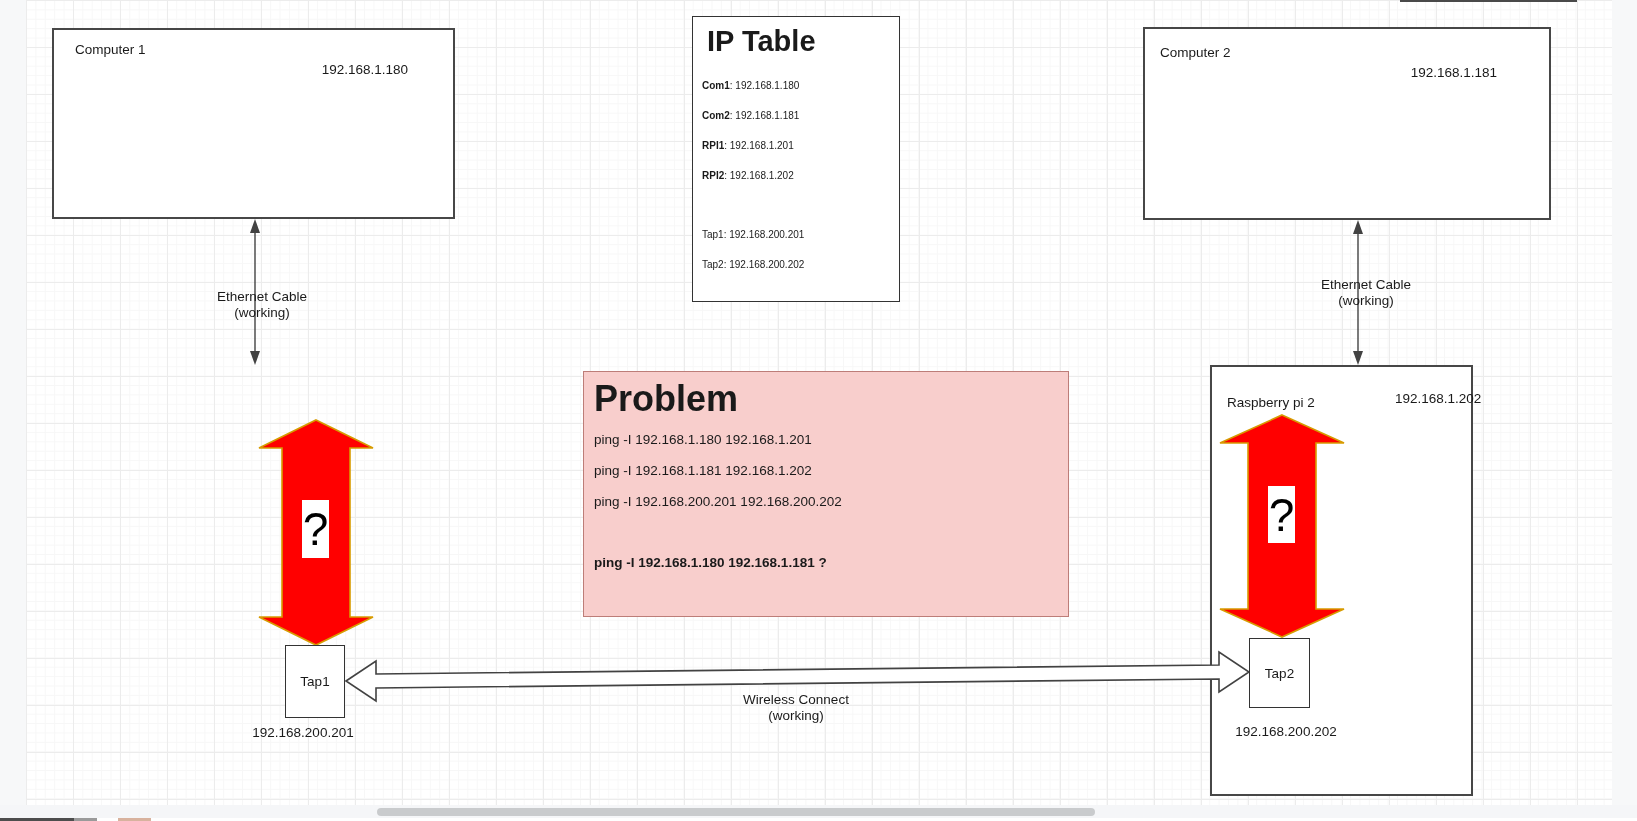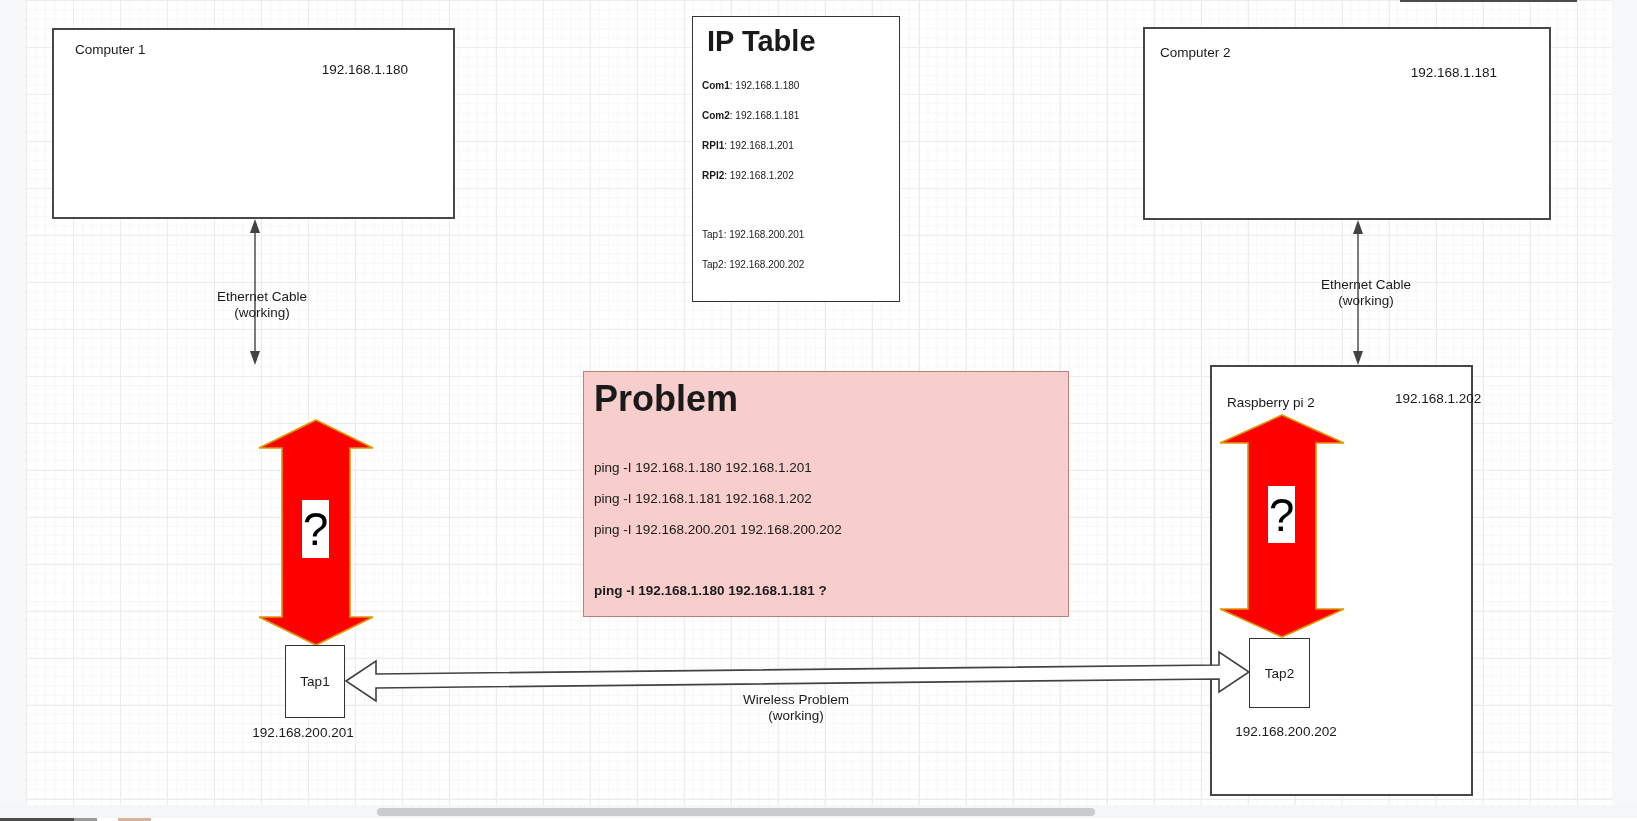--- a/index.html
+++ b/index.html
@@ -46,21 +46,21 @@
 
   
   #ip-table{left:692px;top:16px;width:208px;height:286px;border-width:1.5px;border-color:#333;}
   .ip-table-title{position:absolute;left:14px;top:8px;font-size:29px;font-weight:bold;white-space:nowrap;}
   .ip-row{position:absolute;left:9px;font-size:10px;white-space:nowrap;}
   .ip-row .b{font-weight:bold;}
 
   
   #problem{left:583px;top:371px;width:486px;height:246px;background:var(--problem-fill);border:1.5px solid var(--problem-stroke);}
   .problem-title{position:absolute;left:10px;top:6px;font-size:36px;font-weight:bold;white-space:nowrap;}
-  .ping-line{position:absolute;left:10px;font-size:13.5px;white-space:nowrap;margin-top:28px;}
+  .ping-line{position:absolute;left:10px;font-size:13.5px;white-space:nowrap;}
   .ping-bold{font-weight:bold;}
 
   
   .tap-box{position:absolute;background:#fff;border:1.5px solid #333;z-index:3;display:flex;align-items:center;justify-content:center;font-size:13.5px;}
   #tap1{left:285px;top:645px;width:60px;height:73px;}
   #tap2{left:1249px;top:638px;width:61px;height:70px;}
   .tap-ip{position:absolute;font-size:13.5px;text-align:center;width:140px;z-index:3;}
   #tap1-ip{left:233px;top:725px;}
   #tap2-ip{left:1216px;top:724px;}
 
@@ -163,21 +163,21 @@
 
   <div class="edge-label" id="eth1-label">
     <div>Ethernet Cable</div>
     <div>(working)</div>
   </div>
   <div class="edge-label" id="eth2-label">
     <div>Ethernet Cable</div>
     <div>(working)</div>
   </div>
   <div class="edge-label" id="wireless-label">
-    <div>Wireless Problem</div>
+    <div>Wireless Connect</div>
     <div>(working)</div>
   </div>
 
   <div class="hscroll-track"></div>
   <div class="hscroll-thumb"></div>
   <div class="bottom-row">
     <div class="sliver sliver-dark"></div>
     <div class="sliver sliver-gray"></div>
     <div class="sliver sliver-tan"></div>
   </div>

